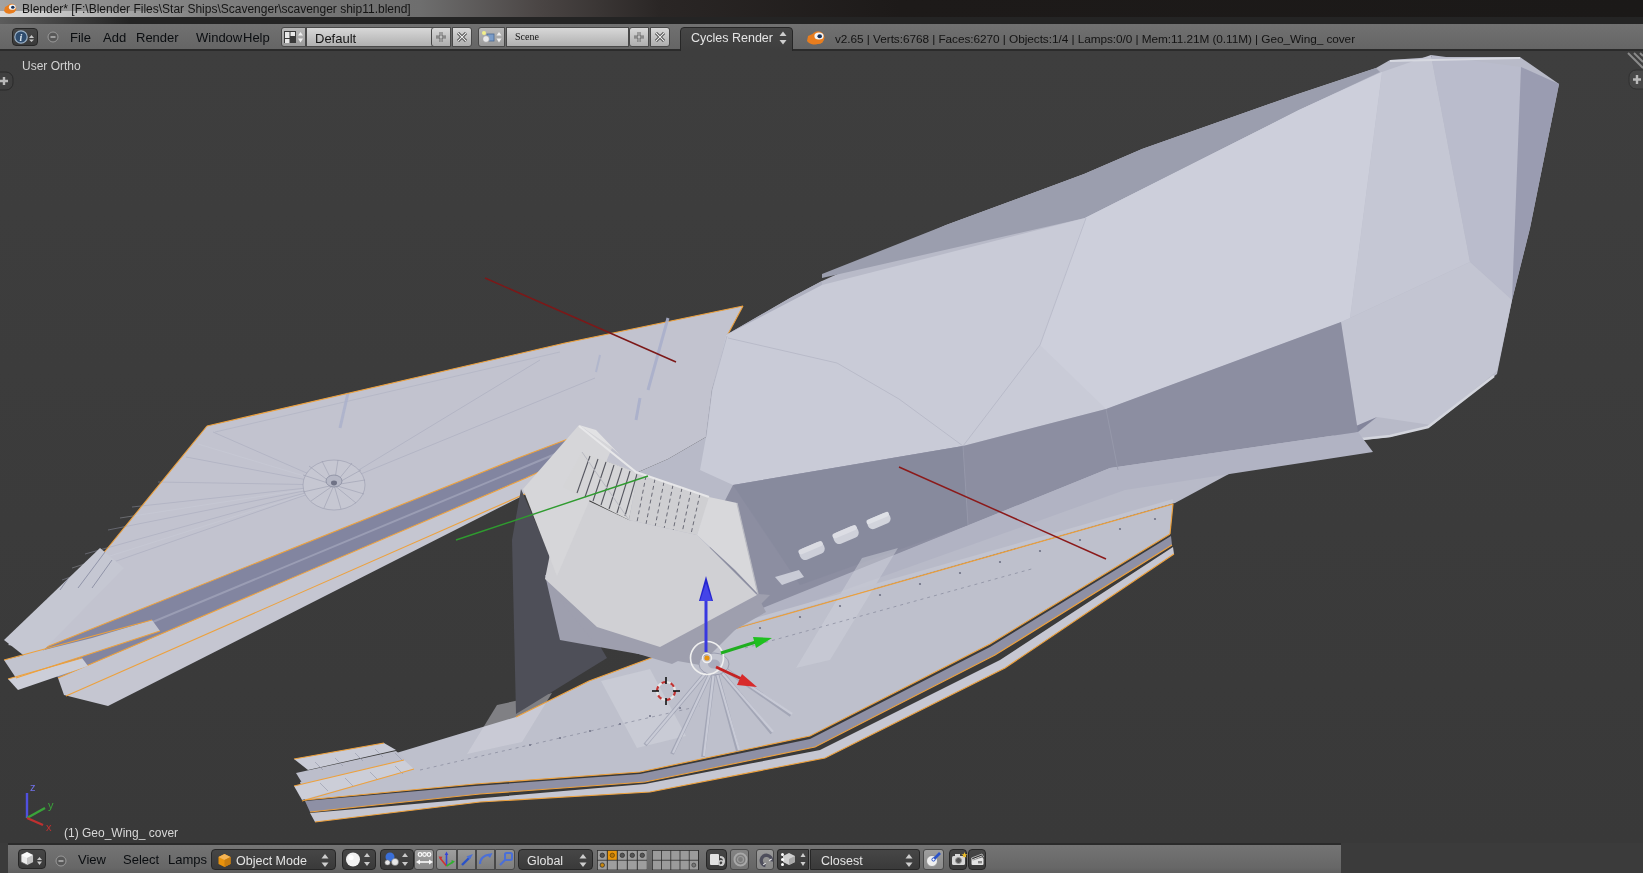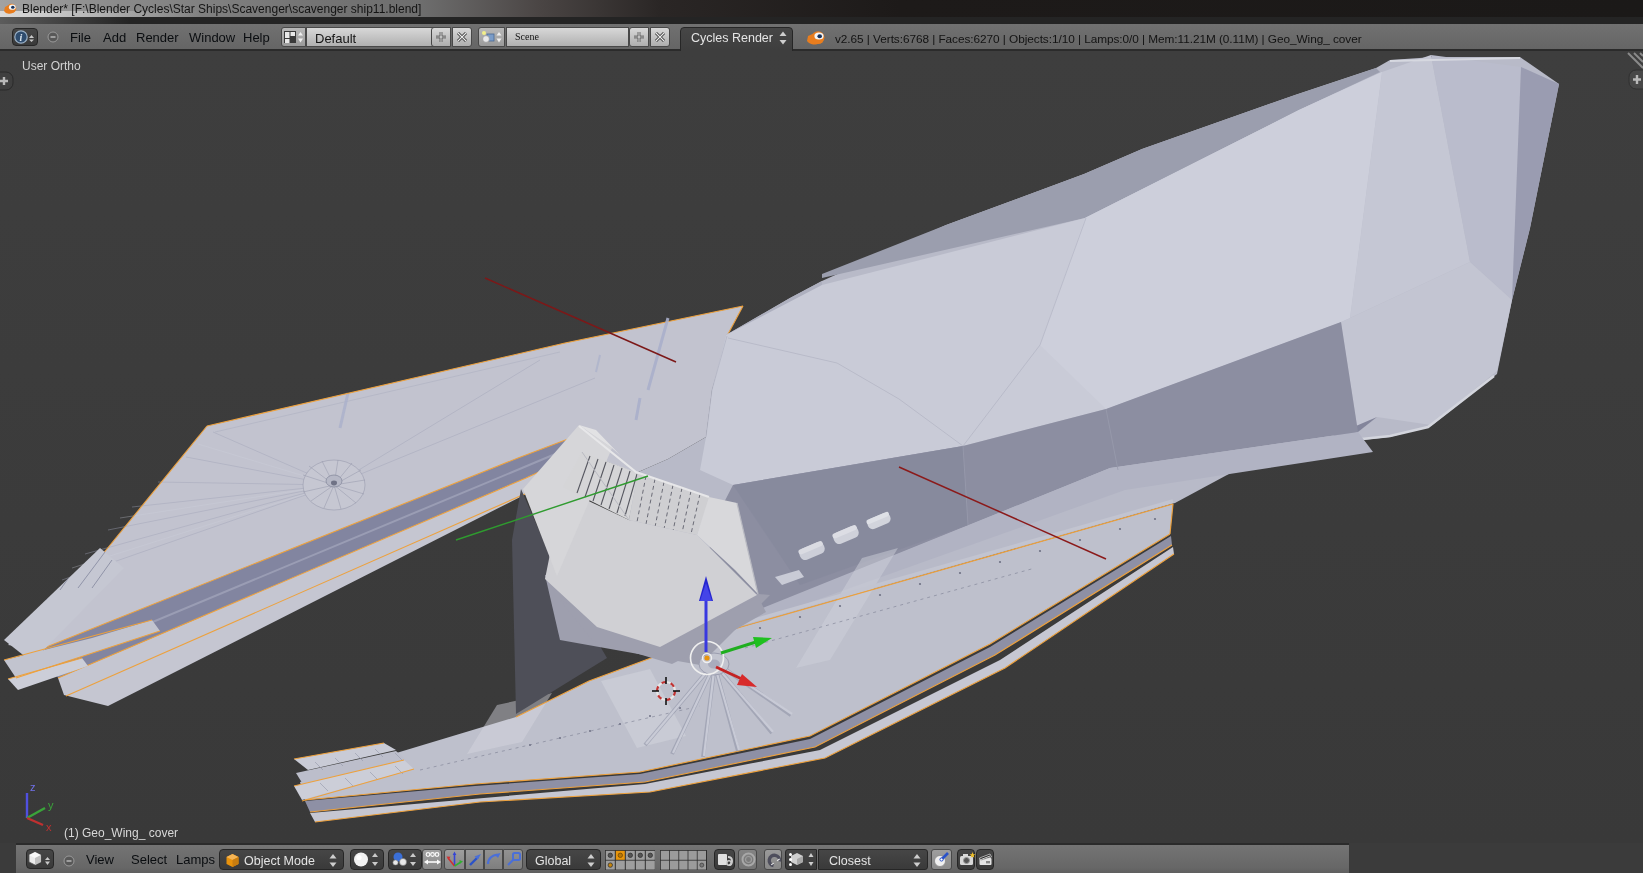--- a/index.html
+++ b/index.html
@@ -3,62 +3,62 @@
 <meta charset="utf-8">
 <style>
 html,body{margin:0;padding:0;background:#000;}
 #root{position:relative;width:1643px;height:873px;overflow:hidden;font-family:"Liberation Sans",sans-serif;background:#3b3b3b;}
 #titlebar{position:absolute;left:0;top:0;width:1643px;height:17px;background:linear-gradient(to right,#a2a2a2 0px,#8a8a8a 120px,#757575 300px,#6e6e6e 420px,#4a4544 540px,#2a2625 660px,#1d1a19 900px,#1b1918 1643px);}
 #titlebar .glow{position:absolute;left:0;bottom:0;width:200px;height:6px;background:linear-gradient(to right,#e8e8e8,rgba(160,160,160,0));opacity:.8;}
 #titlebar .txt{position:absolute;left:22px;top:2px;font-size:12px;color:#141414;white-space:nowrap;}
 #band{position:absolute;left:0;top:17px;width:1643px;height:7px;background:#242424;}
 #band .l{position:absolute;left:0;top:0;width:130px;height:7px;background:linear-gradient(to right,#8a8a8a,rgba(40,40,40,0));opacity:.55;}
 #menubar{position:absolute;left:0;top:24px;width:1643px;height:27px;background:linear-gradient(#717171,#656565);border-bottom:2px solid #2b2b2b;box-sizing:border-box;}
-#footer{position:absolute;left:16px;top:843px;width:1333px;height:30px;background:linear-gradient(#747474,#676767 80%,#5f5f5f);border-top:2px solid #2b2b2b;box-sizing:border-box;}
+#footer{position:absolute;left:8px;top:843px;width:1333px;height:30px;background:linear-gradient(#747474,#676767 80%,#5f5f5f);border-top:2px solid #2b2b2b;box-sizing:border-box;}
 .mlab{position:absolute;top:6px;font-size:13px;color:#0a0d10;}
 .flab{position:absolute;top:7px;font-size:13px;color:#0a0d10;}
 .dbtn{position:absolute;background:linear-gradient(#464646,#3a3a3a);border:1px solid #262626;border-radius:4px;box-sizing:border-box;}
 .lfield{position:absolute;background:linear-gradient(#d8d8d8,#b0b0b0);border:1px solid #484848;box-sizing:border-box;color:#141414;}
 .lbtn{position:absolute;background:linear-gradient(#d8d8d8,#aeaeae);border:1px solid #484848;box-sizing:border-box;color:#222;text-align:center;}
 .wtxt{color:#e4e4e4;font-size:12.5px;}
 .abs{position:absolute;}
 </style>
 </head>
 <body>
 <div id="root">
 <div id="titlebar">
 <div class="glow"></div>
 <svg class="abs" style="left:3px;top:2px" width="14" height="14" viewBox="0 0 14 14">
 <path d="M1,9 A6,5 0 1 0 8,2 L2,5 Z" fill="#e87d1e"></path>
 <circle cx="8.6" cy="6.4" r="4.6" fill="#e87d1e"></circle>
 <ellipse cx="9.3" cy="5.2" rx="3.4" ry="2.6" fill="#f4f4f4"></ellipse>
 <ellipse cx="9.8" cy="5.3" rx="1.7" ry="1.5" fill="#16325c"></ellipse>
 </svg>
-<div class="txt">Blender* [F:\Blender Cycles\Star Ships\Scavenger\scavenger ship11.blend]</div>
+<div class="txt">Blender* [F:\Blender Files\Star Ships\Scavenger\scavenger ship11.blend]</div>
 </div>
 <div id="band">
       <div class="l"></div>
     </div>
 <div id="menubar">
 <div class="dbtn" style="left:12px;top:4px;width:26px;height:18px;">
 <svg width="24" height="16" viewBox="0 0 24 16" style="position:absolute;left:0;top:0">
 <circle cx="8" cy="8" r="6.2" fill="#2e4c6e" stroke="#9db3c8" stroke-width="1.2"></circle>
 <text x="8" y="11.5" font-size="10" fill="#dce6ee" text-anchor="middle" font-family="Liberation Serif,serif" font-weight="bold" font-style="italic">i</text>
 <polygon points="18.5,6 16,9 21,9" fill="#c9c9c9"></polygon>
 <polygon points="18.5,13 16,10.5 21,10.5" fill="#c9c9c9"></polygon>
 </svg>
 </div>
 <svg class="abs" style="left:47px;top:7px" width="12" height="12" viewBox="0 0 12 12">
         <circle cx="6" cy="6" r="5" fill="#585858" stroke="#9a9a9a" stroke-width="1"></circle>
         <path d="M3.5,6 L8.5,6" stroke="#bdbdbd" stroke-width="1.4"></path>
       </svg>
 <div class="mlab" style="left:70px;">File</div>
 <div class="mlab" style="left:103px;">Add</div>
 <div class="mlab" style="left:136px;">Render</div>
-<div class="mlab" style="left:189px;text-align:center;">Window</div>
+<div class="mlab" style="left:196px;text-align:center;">Window</div>
 <div class="mlab" style="left:243px;">Help</div>
 <div class="lfield" style="left:281px;top:3px;width:25px;height:20px;border-radius:3px 0 0 3px;background:linear-gradient(#b8b8b8,#9a9a9a);">
 <svg width="23" height="18" viewBox="0 0 23 18" style="position:absolute;left:0;top:0">
 <rect x="2" y="3" width="12" height="12" fill="#3a3a3a"></rect>
 <rect x="3" y="4" width="4.5" height="6" fill="#e8e8e8"></rect>
           <rect x="8.5" y="4" width="4.5" height="4" fill="#e8e8e8"></rect>
 <rect x="3" y="11" width="4.5" height="4" fill="#e8e8e8"></rect>
 <polygon points="18.5,4 16,7.5 21,7.5" fill="#efefef"></polygon>
           <polygon points="18.5,14.5 16,10.5 21,10.5" fill="#efefef"></polygon>
 </svg>
@@ -100,21 +100,21 @@
           <polygon points="6,1.5 2.5,6 9.5,6" fill="#cecece"></polygon>
           <polygon points="6,14.5 2.5,10 9.5,10" fill="#cecece"></polygon>
         </svg>
 </div>
 <svg class="abs" style="left:806px;top:5px" width="20" height="19" viewBox="0 0 20 19">
 <path d="M1,12 A8,6.5 0 1 0 11,3 L2,7 Z" fill="#e87d1e"></path>
 <circle cx="12" cy="8.6" r="6.4" fill="#e87d1e"></circle>
 <ellipse cx="13" cy="7" rx="4.6" ry="3.5" fill="#f4f4f4"></ellipse>
 <ellipse cx="13.7" cy="7.2" rx="2.3" ry="2" fill="#16325c"></ellipse>
 </svg>
-<div style="position:absolute;left:835px;top:8px;font-size:11.8px;letter-spacing:-0.05px;color:#131313;white-space:nowrap;">v2.65 | Verts:6768 | Faces:6270 | Objects:1/10 | Lamps:0/0 | Mem:11.21M (0.11M) | Geo_Wing_ cover</div>
+<div style="position:absolute;left:835px;top:8px;font-size:11.8px;letter-spacing:-0.05px;color:#131313;white-space:nowrap;">v2.65 | Verts:6768 | Faces:6270 | Objects:1/4 | Lamps:0/0 | Mem:11.21M (0.11M) | Geo_Wing_ cover</div>
 </div>
 <svg class="abs" style="left:0;top:0;" width="1643" height="873" viewBox="0 0 1643 873">
 <defs>
 <linearGradient id="vbg" x1="0" y1="0" x2="0" y2="1">
 <stop offset="0" stop-color="#3e3e3e"></stop>
           <stop offset="1" stop-color="#393939"></stop>
 </linearGradient>
 <clipPath id="grill1clip">
           <polygon points="582,452 638,473 629,520 563,487"></polygon>
         </clipPath>

